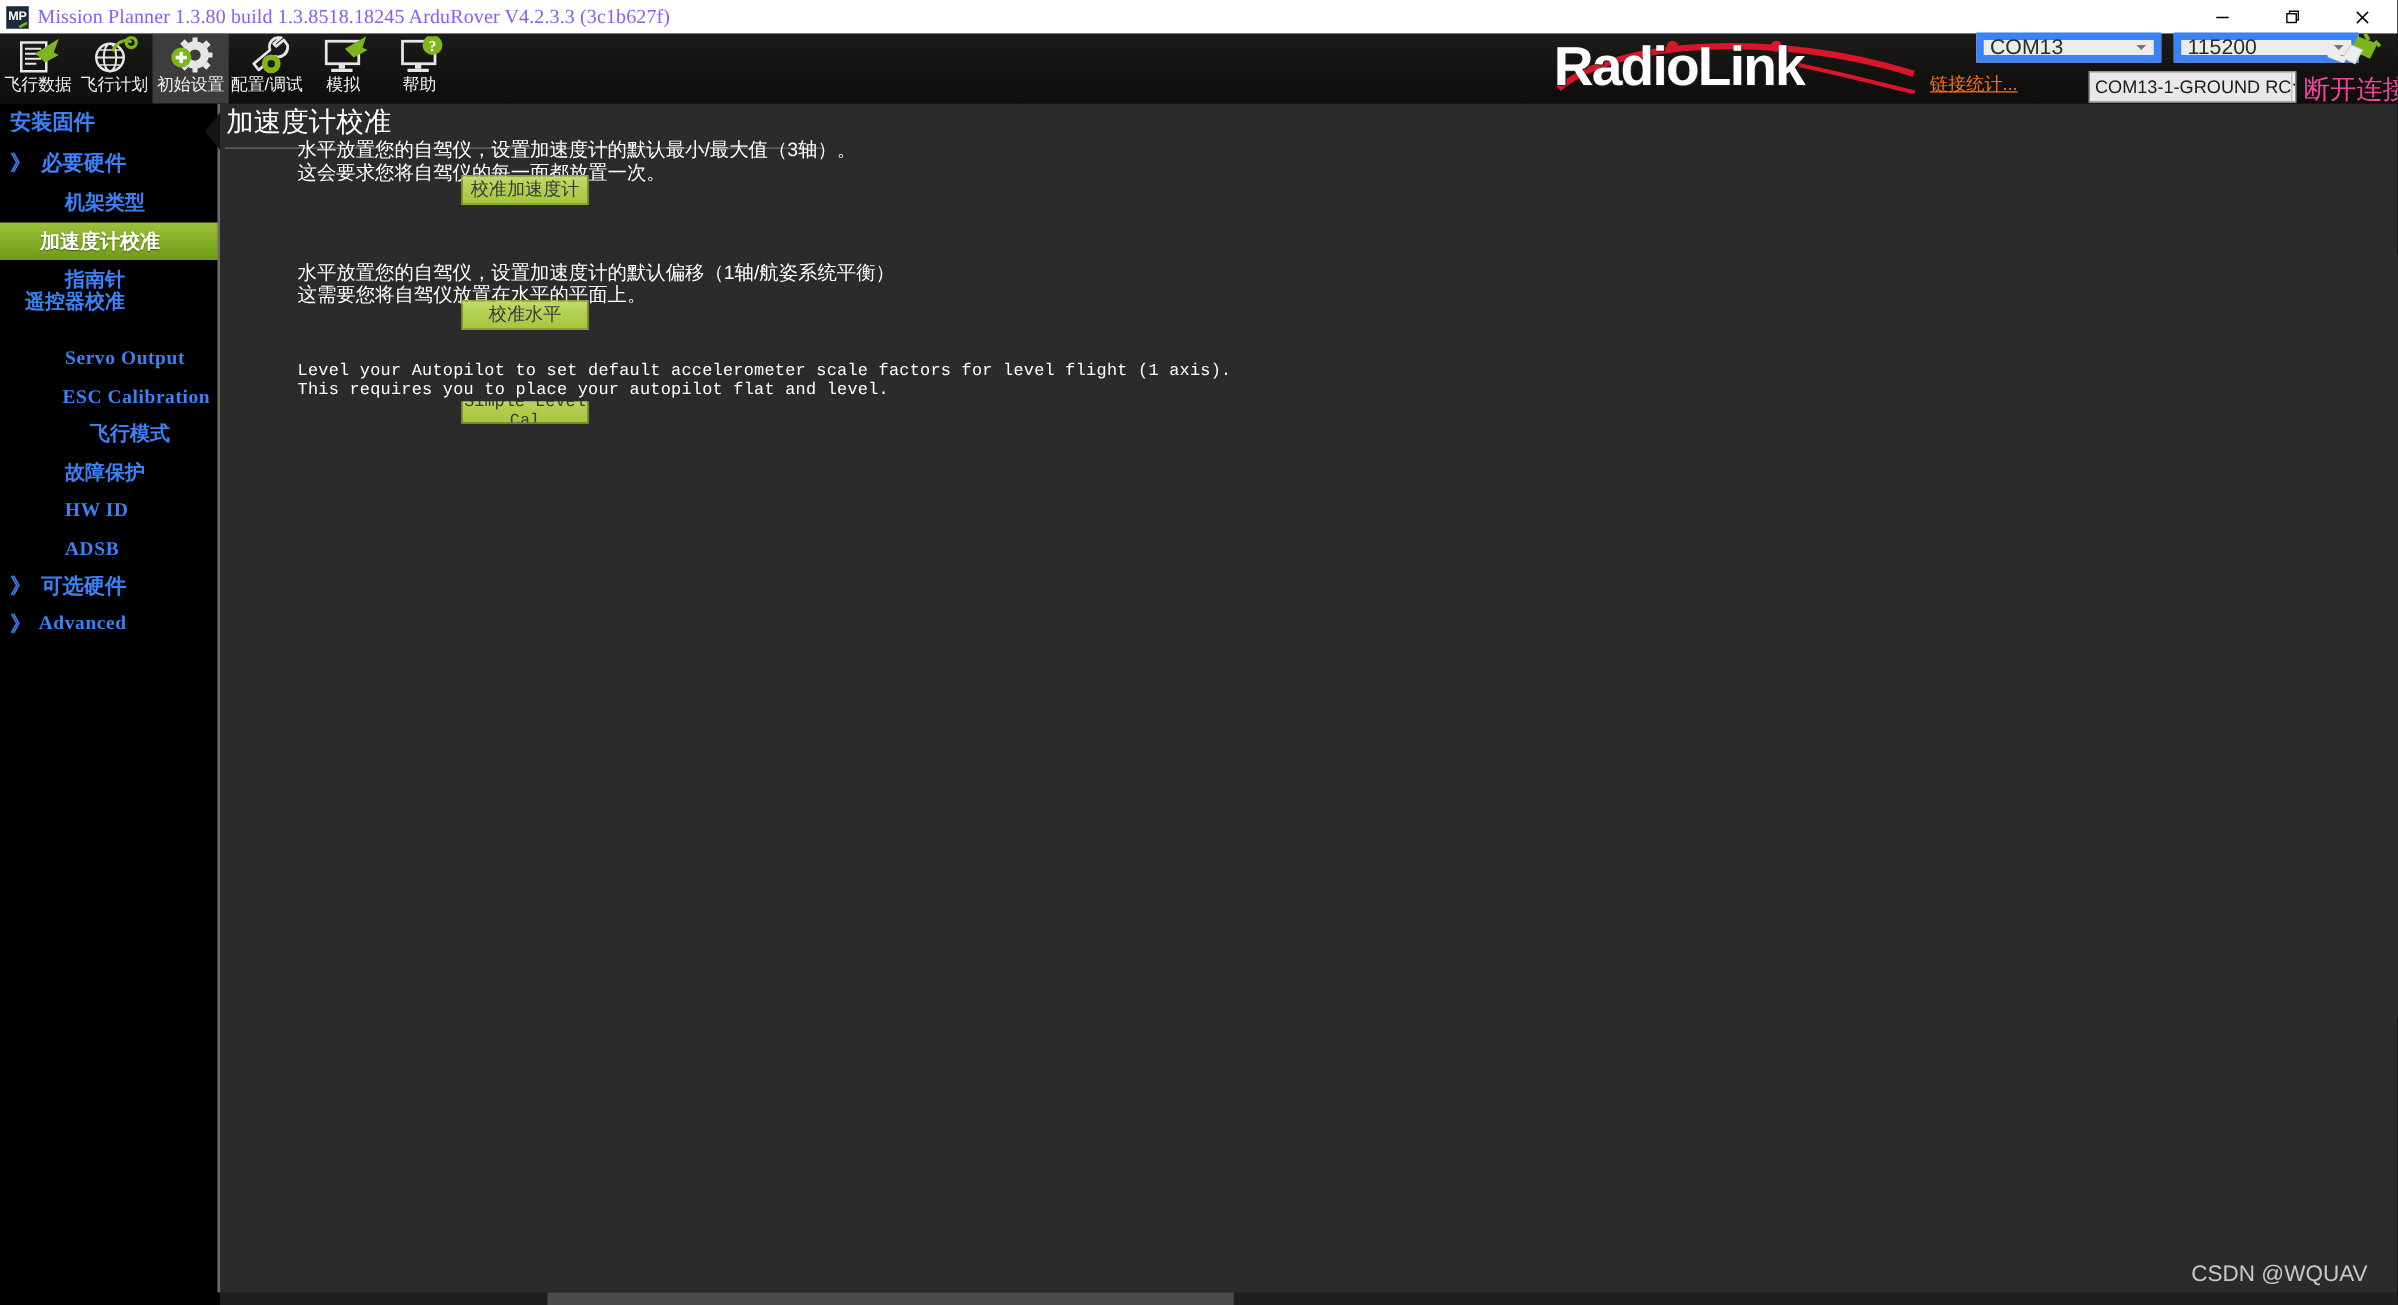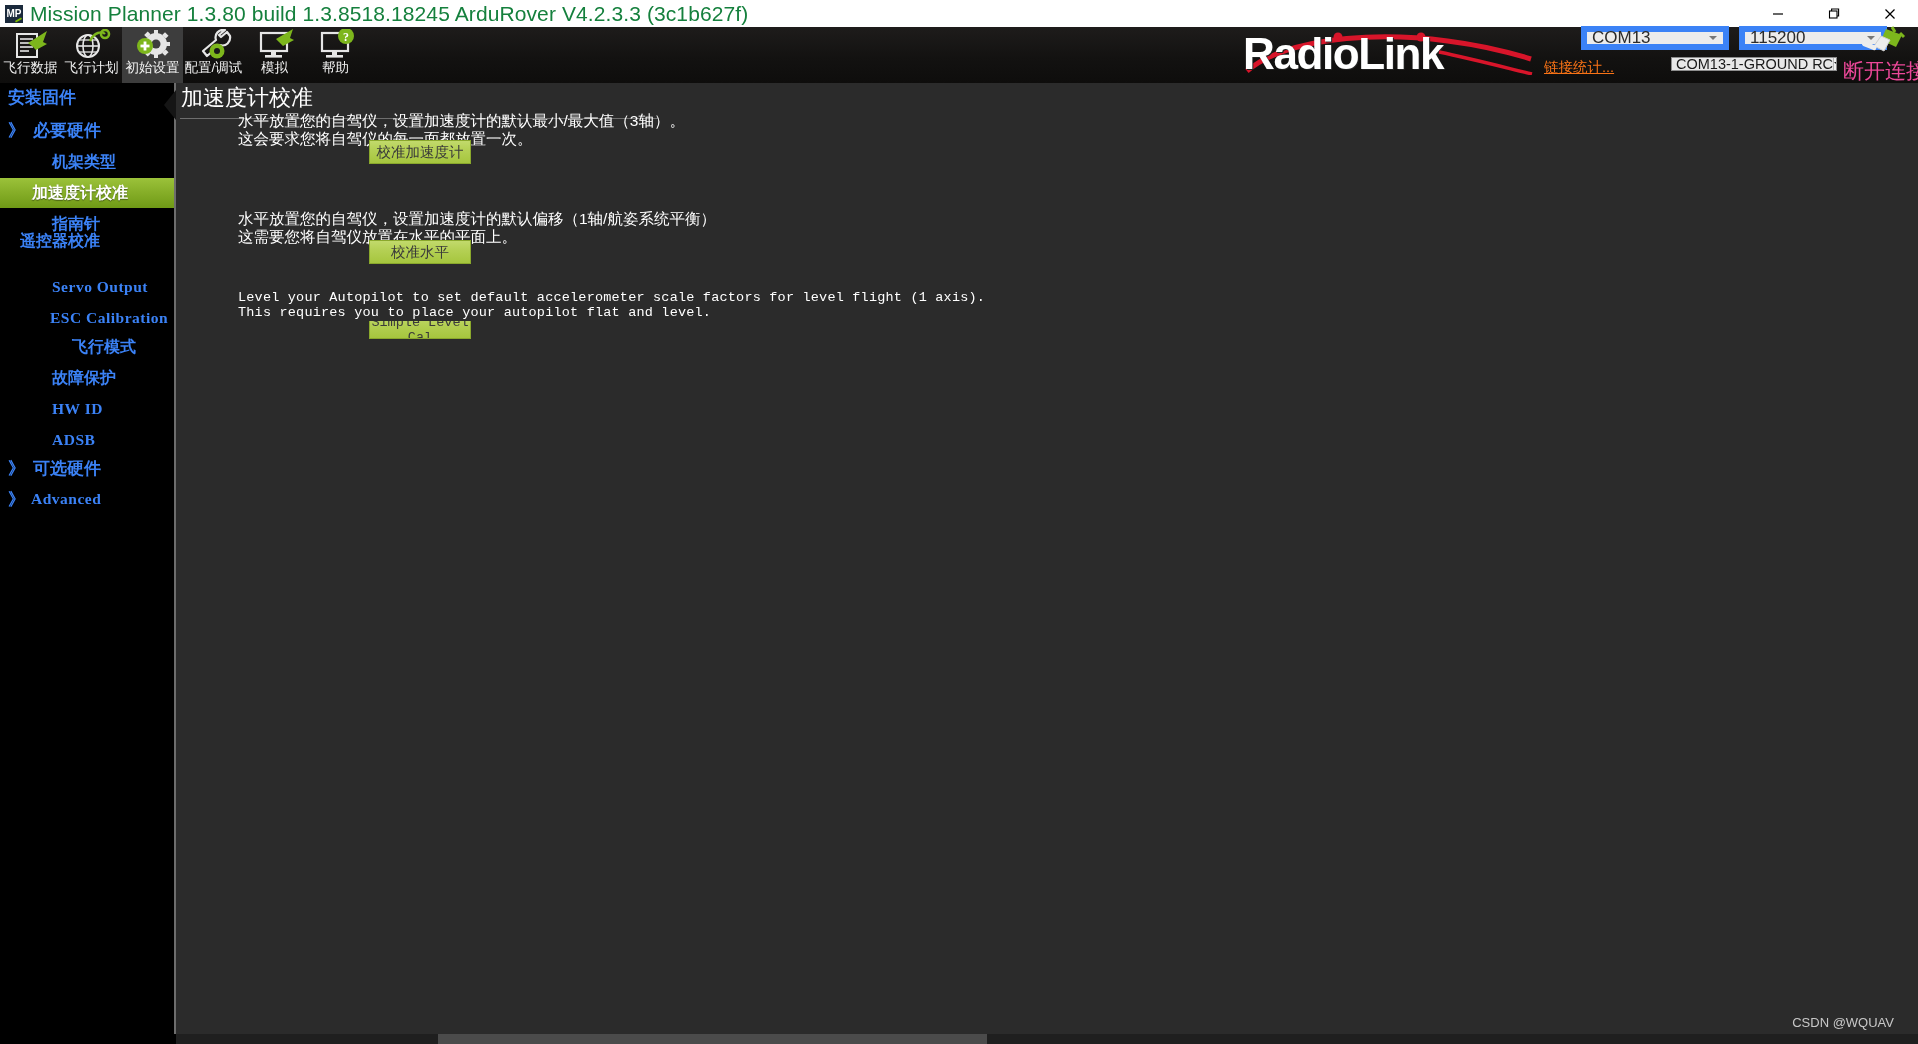--- a/index.html
+++ b/index.html
@@ -26,21 +26,21 @@
     background: #1b2a3c; color: #ffffff;
     font-size: 10px; font-weight: bold; line-height: 18px; text-align: center;
     font-family: "Liberation Sans", sans-serif;
     position: relative;
   }
   .title-icon::after {
     content: ""; position: absolute; right: 1px; bottom: 2px;
     width: 7px; height: 2px; background: #7fba00; transform: rotate(-30deg);
   }
   .title-text {
-    font-size: 21px; color: #15803d; font-family: Liberation Sans, sans-serif;
+    font-size: 16px; color: #8b5cf6; font-family: Liberation Serif, serif;
     letter-spacing: 0.1px; white-space: nowrap;
   }
   .winbtns { margin-left: auto; display: flex; height: 27px; }
   .winbtn {
     width: 56px; height: 27px; display: flex; align-items: center; justify-content: center;
     color: #000;
   }
   .winbtn svg { display: block; }
 
   
@@ -99,21 +99,21 @@
   .combo .arr {
     margin-left: auto; margin-right: 6px;
     width: 0; height: 0;
     border-left: 4px solid transparent; border-right: 4px solid transparent;
     border-top: 4px solid #777;
   }
   #combo-com  { left: 1549px; top: 26px; width: 148px; height: 24px; }
   #combo-baud { left: 1707px; top: 26px; width: 148px; height: 24px; }
 
   .combo-btn {
-    position: absolute; left: 1671px; top: 57px; width: 166px; height: 14px;
+    position: absolute; left: 1671px; top: 57px; width: 166px; height: 25px;
     background: #e8e8e8; border: 1px solid #8d8d8d;
     display: flex; align-items: center;
     font-size: 14.5px; color: #1a1a1a;
     font-family: "Liberation Sans", sans-serif;
     overflow: hidden;
   }
   .combo-btn .txt { padding-left: 4px; white-space: nowrap; }
   .combo-btn .drop {
     margin-left: auto; width: 24px; height: 23px; background: #f2f2f2;
     border-left: 1px solid #b7b7b7;
@@ -217,21 +217,21 @@
   .hscroll {
     position: absolute; left: 176px; bottom: 0px; width: 1742px; height: 10px;
     background: #1f1f1f;
   }
   .hscroll .thumb {
     position: absolute; left: 262px; top: 0; width: 549px; height: 10px;
     background: #4b4b4b;
   }
   .watermark {
     position: absolute; right: 24px; bottom: 14px;
-    font-size: 13px; color: #c8c8c8;
+    font-size: 18px; color: #c8c8c8;
     font-family: "Liberation Sans", sans-serif;
   }
   .left-edge-strip {
     position: absolute; left: 0; top: 1034px; width: 176px; height: 10px; background: #000;
   }
 </style>
 </head>
 <body>
 
 <div id="app">

